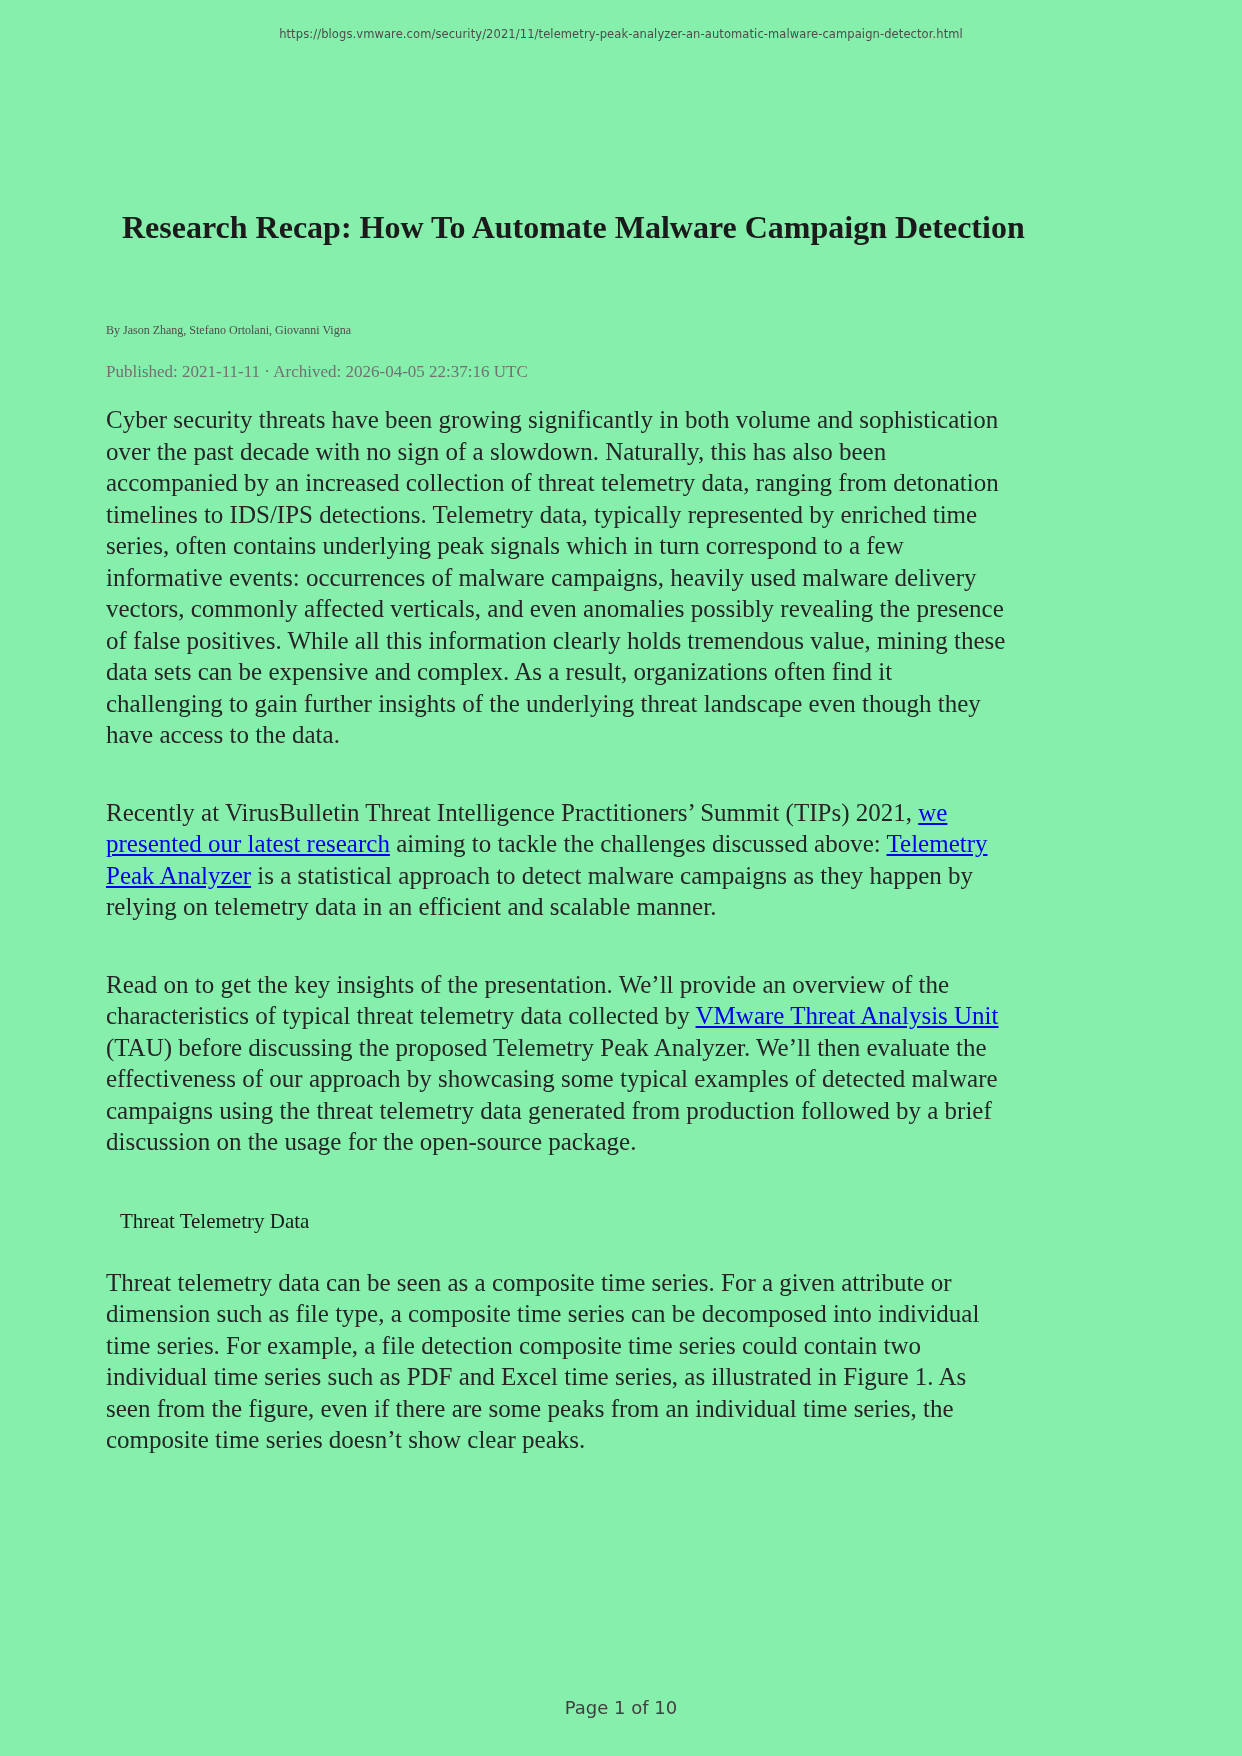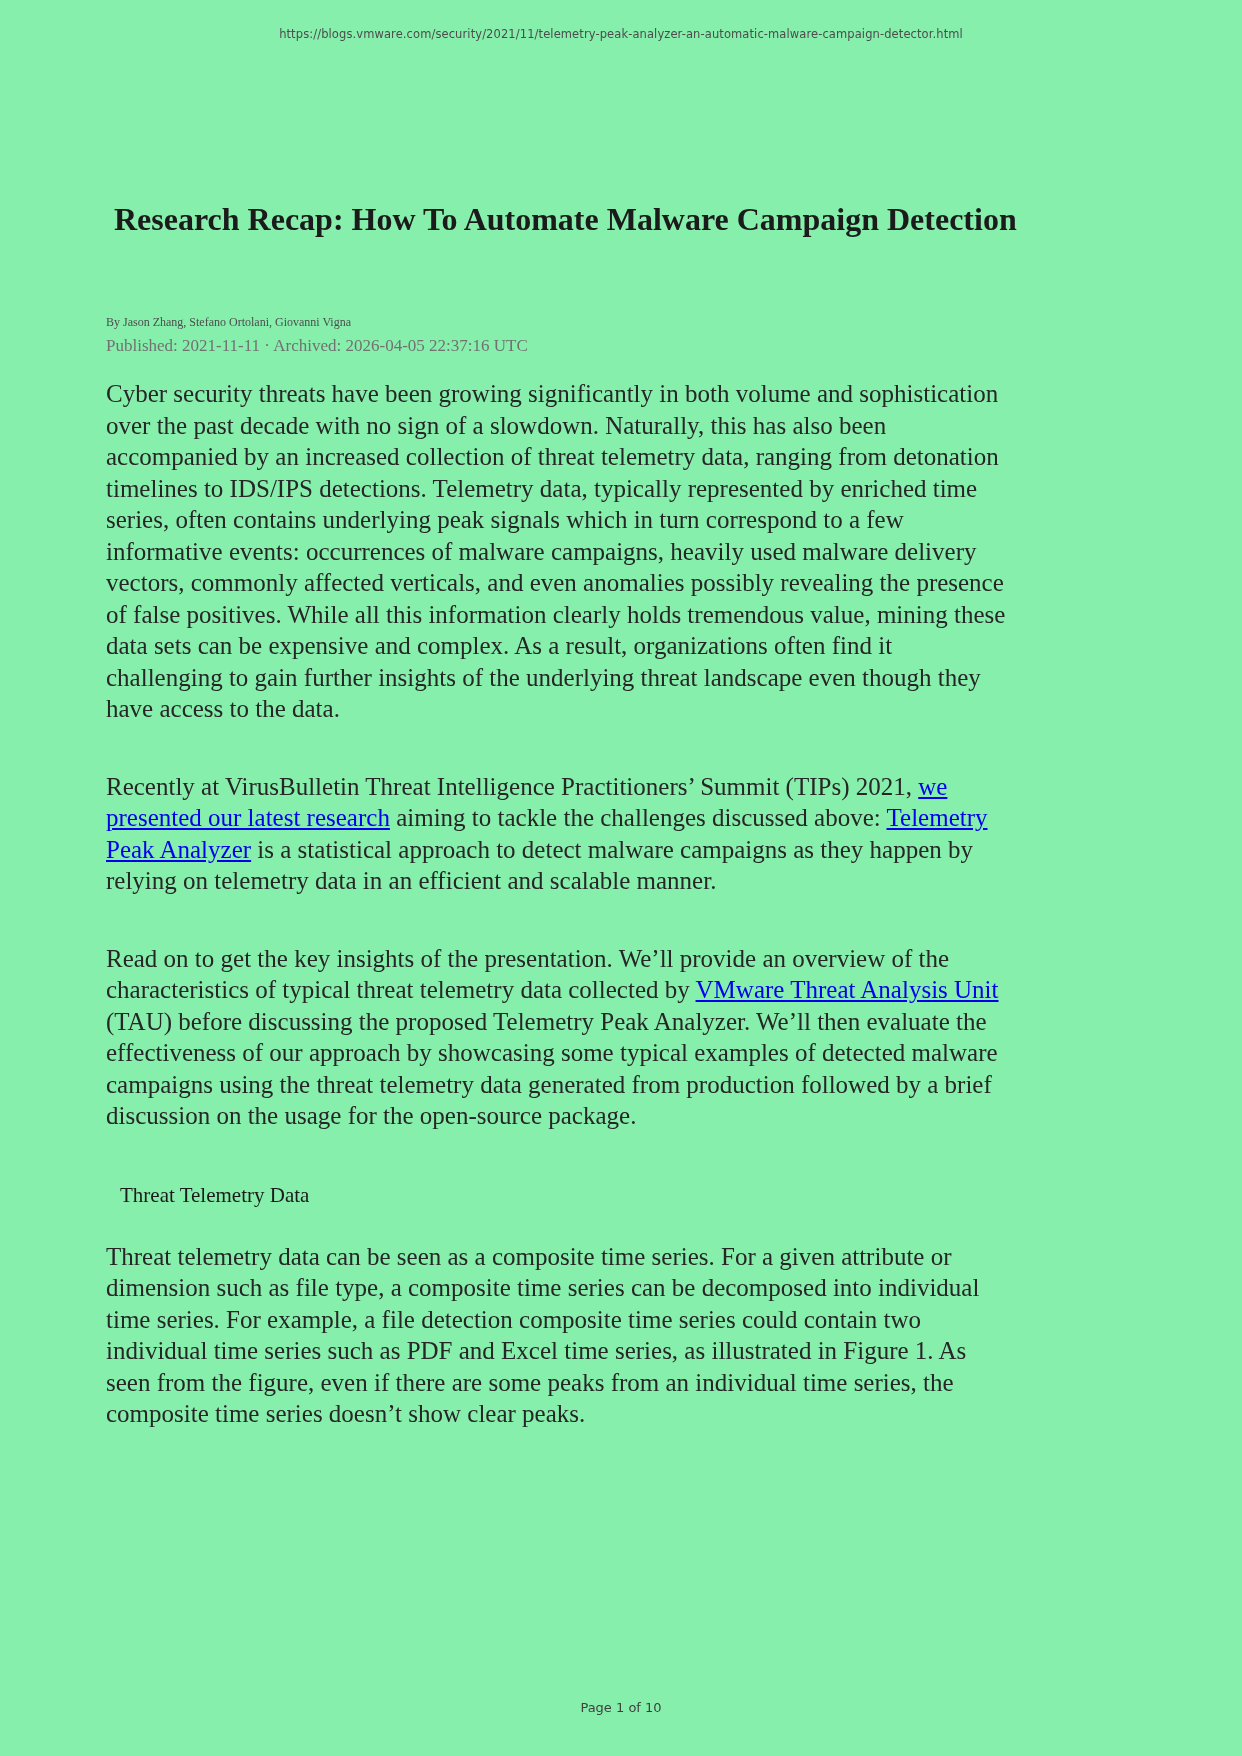--- a/index.html
+++ b/index.html
@@ -26,38 +26,39 @@
     color: #4c4c4c;
     letter-spacing: 0.1px;
   }
   .content {
     position: absolute;
     top: 0;
     left: 106px;
     width: 900px;
   }
   h1.title {
-    margin: 8px;
+    margin: 16px;
     padding-top: 186px;
     font-size: 32px;
     line-height: 50px;
     font-weight: 700;
     color: #1b1b1b;
   }
   h1.title .t-line {
     display: block;
     white-space: nowrap;
   }
   .byline {
     margin-top: 65px;
     font-size: 12px;
     line-height: 26px;
     color: #4d4d4d;
   }
   .meta {
+    margin-top: 18px;
     font-size: 17px;
     line-height: 22px;
     color: #717171;
   }
   .body-text p {
     margin: 0 0 46px 0;
     font-size: 25px;
     line-height: 31.5px;
     color: #262626;
   }
@@ -76,21 +77,21 @@
     text-decoration: underline;
     cursor: pointer;
   }
   .footer {
     position: absolute;
     top: 1699px;
     left: 0;
     right: 0;
     text-align: center;
     font-family: "DejaVu Sans", "Liberation Sans", sans-serif;
-    font-size: 13px;
+    font-size: 18px;
     line-height: 18px;
     color: #3f3f3f;
   }
 </style>
 </head>
 <body>
 
 <div class="page">
 
   <div class="url-header">https://blogs.vmware.com/security/2021/11/telemetry-peak-analyzer-an-automatic-malware-campaign-detector.html</div>

